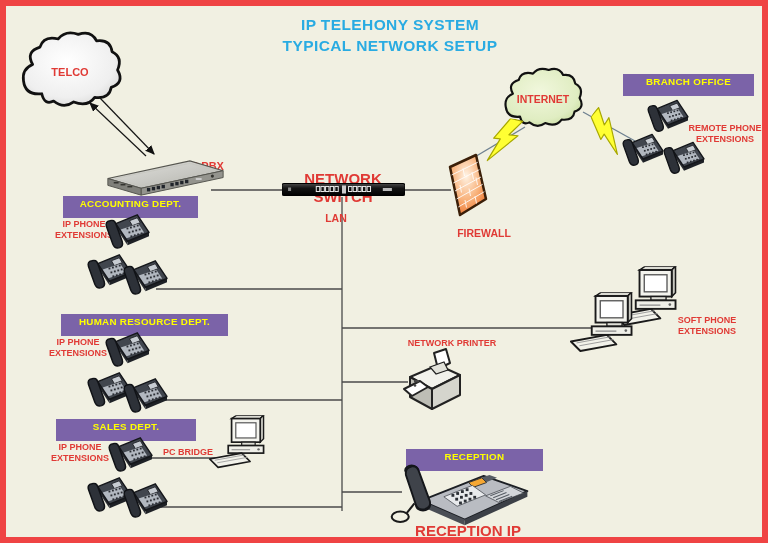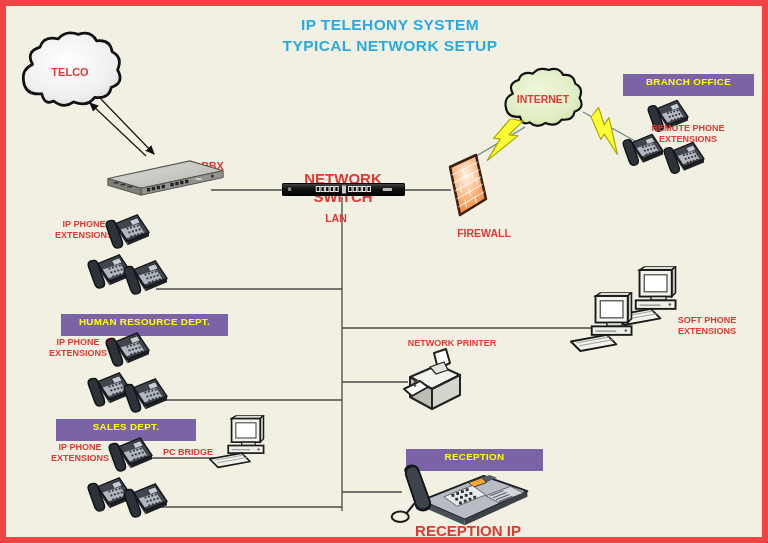--- a/index.html
+++ b/index.html
@@ -282,22 +282,23 @@
   <div class="banner layer2" style="left:617px;top:68px;width:131px">BRANCH OFFICE</div>
   <svg class="dev layer2" style="left:639px;top:89px" width="46" height="40" viewBox="0 0 50 44">
       <use href="#sym-phone"></use>
     </svg>
   <svg class="dev layer2" style="left:614px;top:123px" width="46" height="40" viewBox="0 0 50 44">
       <use href="#sym-phone"></use>
     </svg>
   <svg class="dev layer2" style="left:655px;top:131px" width="46" height="40" viewBox="0 0 50 44">
       <use href="#sym-phone"></use>
     </svg>
-  <div class="lbl small layer2" style="left:639px;top:117px;width:86px">REMOTE PHONE EXTENSIONS</div>
-
+  <div class="lbl small layer2" style="left:676px;top:117px;width:86px">REMOTE PHONE EXTENSIONS</div>
+
+  <div class="banner layer2" style="left:57px;top:190px;width:135px">ACCOUNTING DEPT.</div>
   <div class="lbl small layer2" style="left:38px;top:213px;width:80px">IP PHONE EXTENSIONS</div>
   <svg class="dev layer2" style="left:97px;top:203px" width="49" height="43" viewBox="0 0 50 44">
       <use href="#sym-phone"></use>
     </svg>
   <svg class="dev layer2" style="left:79px;top:243px" width="49" height="43" viewBox="0 0 50 44">
       <use href="#sym-phone"></use>
     </svg>
   <svg class="dev layer2" style="left:115px;top:249px" width="49" height="43" viewBox="0 0 50 44">
       <use href="#sym-phone"></use>
     </svg>

